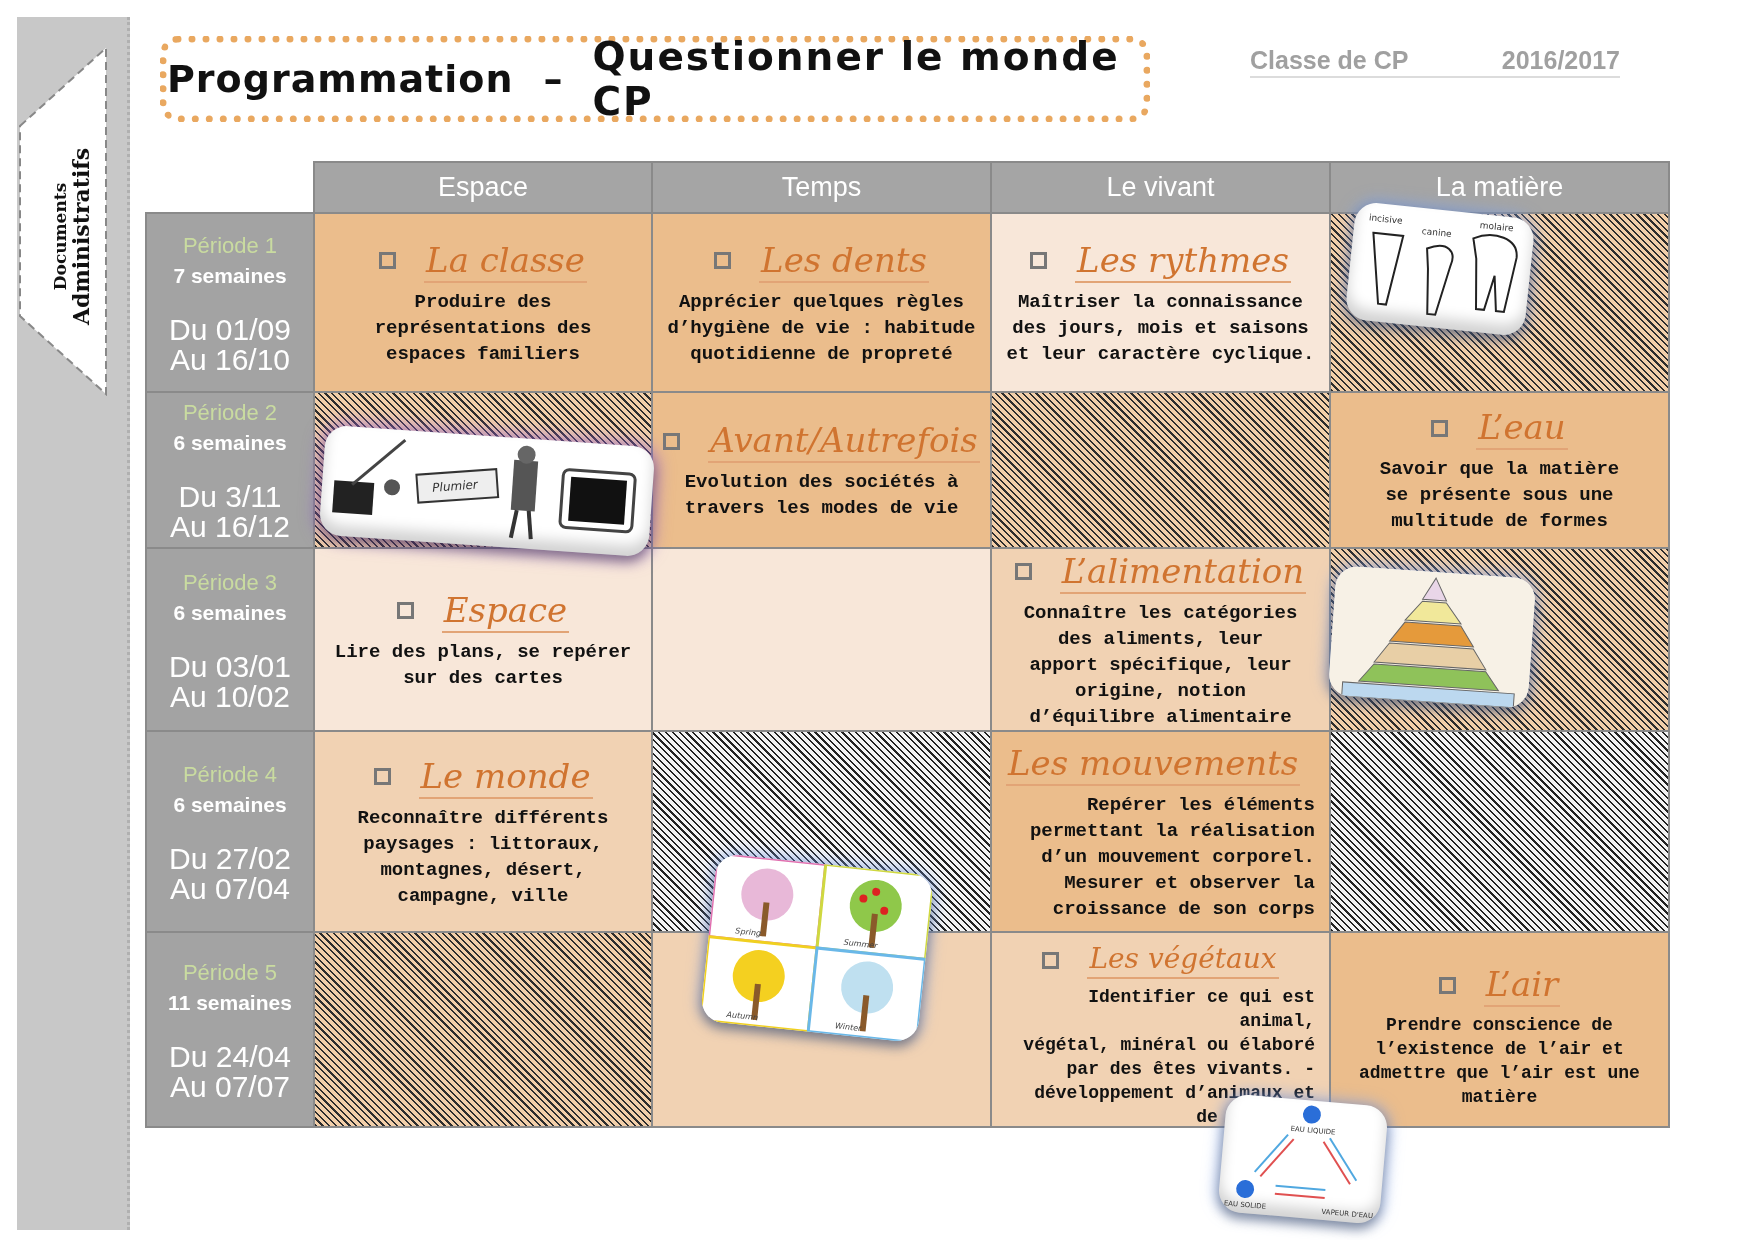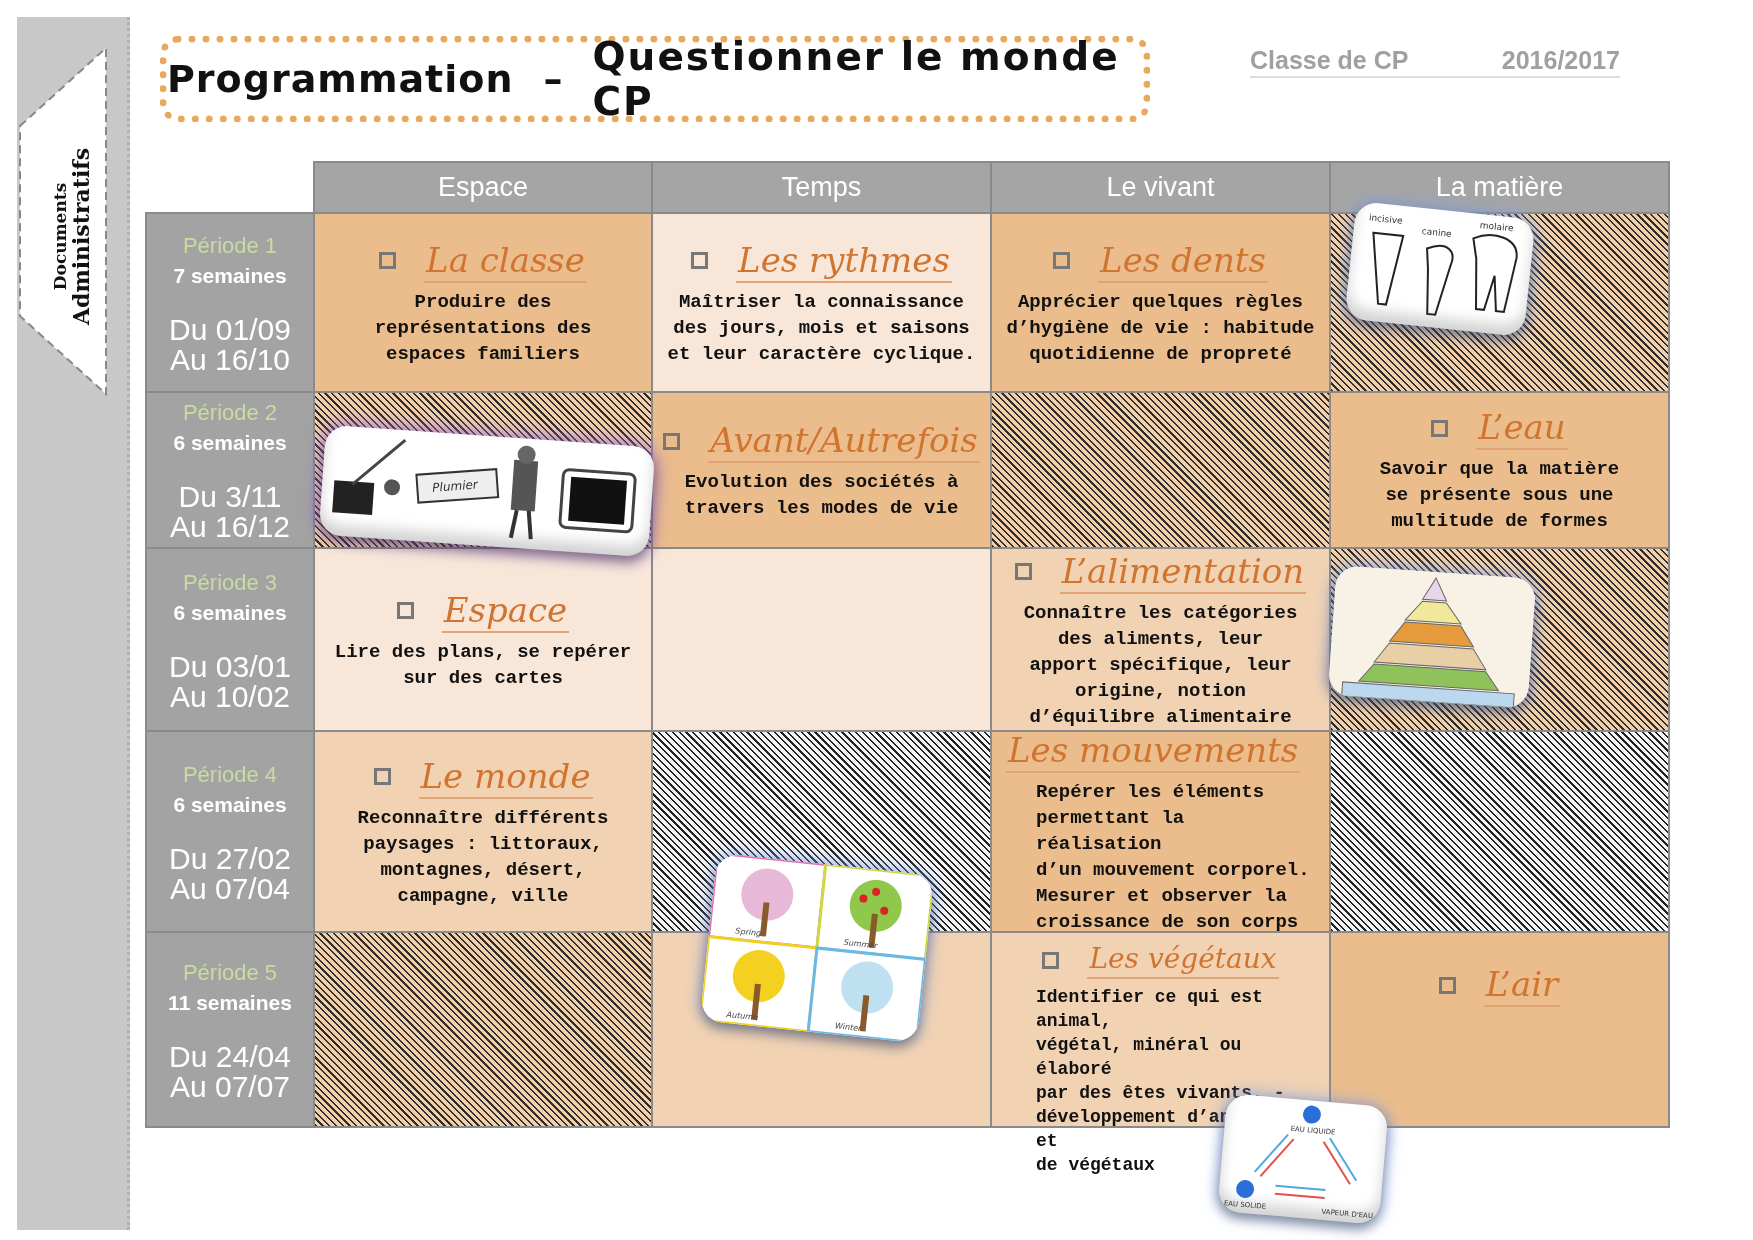--- a/index.html
+++ b/index.html
@@ -41,21 +41,21 @@
   .c-mid { background: #f1d2b3; }
   .c-light { background: #f8e7d9; }
   .c-hatch-warm { background: repeating-linear-gradient(45deg, #2d2d2d 0 1.6px, #f2cfa9 1.6px 4.8px); }
   .c-hatch-grey { background: repeating-linear-gradient(45deg, #222 0 1.6px, #f4f4f4 1.6px 4.8px); }
 
   .topic { position: absolute; left: 0; right: 0; top: 0; bottom: 0; display: flex; flex-direction: column; align-items: center; justify-content: center; padding: 8px 14px; }
   .topic-title { display: flex; align-items: center; gap: 28px; }
   .checkbox { width: 17px; height: 17px; border: 3px solid #777; background: transparent; flex: 0 0 auto; }
   .topic-name { font-family: "DejaVu Serif", serif; font-style: italic; color: #d07430; font-size: 34px; line-height: 42px; border-bottom: 2px solid #e2a476; padding: 0 2px; }
   .topic-desc { margin-top: 6px; font-family: Liberation Mono, monospace; font-weight: bold; font-size: 19px; line-height: 26px; color: #111; text-align: center; }
-  .topic.left .topic-desc { text-align: left; align-self: stretch; margin-left: 30px; }
+  .topic.left .topic-desc { text-align: right; align-self: stretch; }
   .topic.left { align-items: flex-start; }
 
   
   .tile { position: absolute; background: #fff; border-radius: 22px; box-shadow: 0 6px 12px rgba(0,0,0,0.35), 0 0 14px 4px rgba(120,160,240,0.55), inset 0 -10px 14px rgba(0,0,0,0.18); overflow: hidden; z-index: 5; }
   .tile.purple { box-shadow: 0 6px 12px rgba(0,0,0,0.35), 0 0 16px 5px rgba(150,100,210,0.6), inset 0 -10px 14px rgba(0,0,0,0.18); }
   .tile svg { width: 100%; height: 100%; display: block; }
 </style>
 </head>
 <body>
 
@@ -102,40 +102,40 @@
     <div class="topic">
       <div class="topic-title">
           <span class="checkbox"></span>
           <span class="topic-name">La classe</span>
         </div>
       <div class="topic-desc" style="white-space:pre-line">Produire des
 représentations des
 espaces familiers</div>
     </div>
   </div>
+  <div class="cell c-dark">
+    <div class="topic">
+      <div class="topic-title">
+          <span class="checkbox"></span>
+          <span class="topic-name">Les dents</span>
+        </div>
+      <div class="topic-desc" style="white-space:pre-line">Apprécier quelques règles
+d’hygiène de vie : habitude
+quotidienne de propreté</div>
+    </div>
+  </div>
   <div class="cell c-light">
     <div class="topic">
       <div class="topic-title">
           <span class="checkbox"></span>
           <span class="topic-name">Les rythmes</span>
         </div>
       <div class="topic-desc" style="white-space:pre-line">Maîtriser la connaissance
 des jours, mois et saisons
 et leur caractère cyclique.</div>
-    </div>
-  </div>
-  <div class="cell c-dark">
-    <div class="topic">
-      <div class="topic-title">
-          <span class="checkbox"></span>
-          <span class="topic-name">Les dents</span>
-        </div>
-      <div class="topic-desc" style="white-space:pre-line">Apprécier quelques règles
-d’hygiène de vie : habitude
-quotidienne de propreté</div>
     </div>
   </div>
   <div class="cell c-hatch-warm"></div>
 
   <div class="cell period">
     <div class="pname">Période 2</div>
     <div class="weeks">6 semaines</div>
     <div class="gap"></div>
     <div class="dates">Du 3/11</div>
     <div class="dates">Au 16/12</div>
@@ -252,20 +252,24 @@
 développement d’animaux et
 de végétaux</div>
     </div>
   </div>
   <div class="cell c-dark">
     <div class="topic" style="justify-content:flex-start;padding-top:30px;">
       <div class="topic-title">
           <span class="checkbox"></span>
           <span class="topic-name">L’air</span>
         </div>
+      <div class="topic-desc" style="white-space:pre-line;font-size:18px;line-height:24px">Prendre conscience de
+l’existence de l’air et
+admettre que l’air est une
+matière</div>
     </div>
   </div>
 </div>
 
 <div class="tile" style="left:1350px;top:210px;width:180px;height:118px;transform:rotate(6deg);">
   <svg viewBox="0 0 180 118">
     <path d="M20,30 L50,30 L40,100 L32,100 Z" fill="none" stroke="#222" stroke-width="2"></path>
     <path d="M75,40 C95,30 105,40 100,55 L90,105 L82,105 L78,60 Z" fill="none" stroke="#222" stroke-width="2"></path>
     <path d="M120,25 C140,15 165,20 165,40 L158,95 L150,95 L145,60 L138,95 L130,95 L125,45 Z" fill="none" stroke="#222" stroke-width="2"></path>
     <text x="14" y="18" font-size="9" fill="#333">incisive</text>

